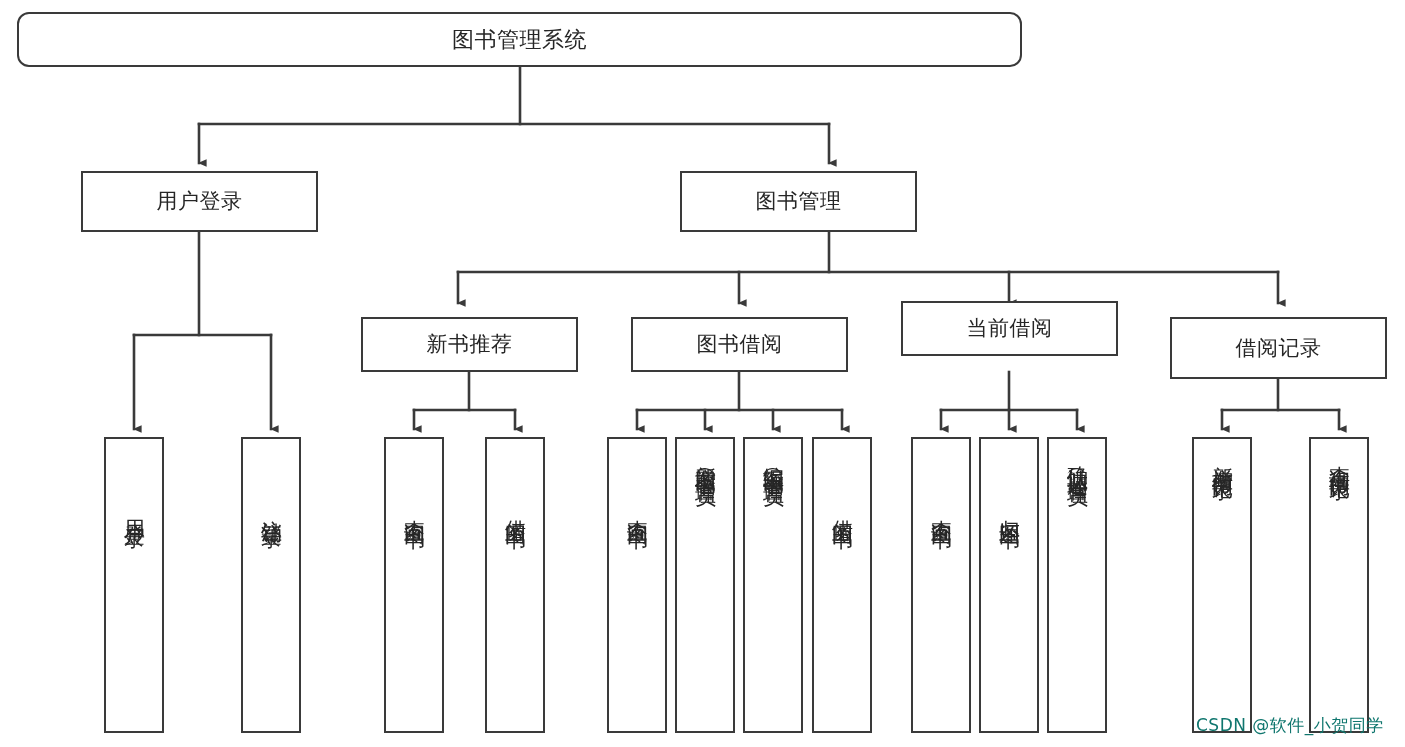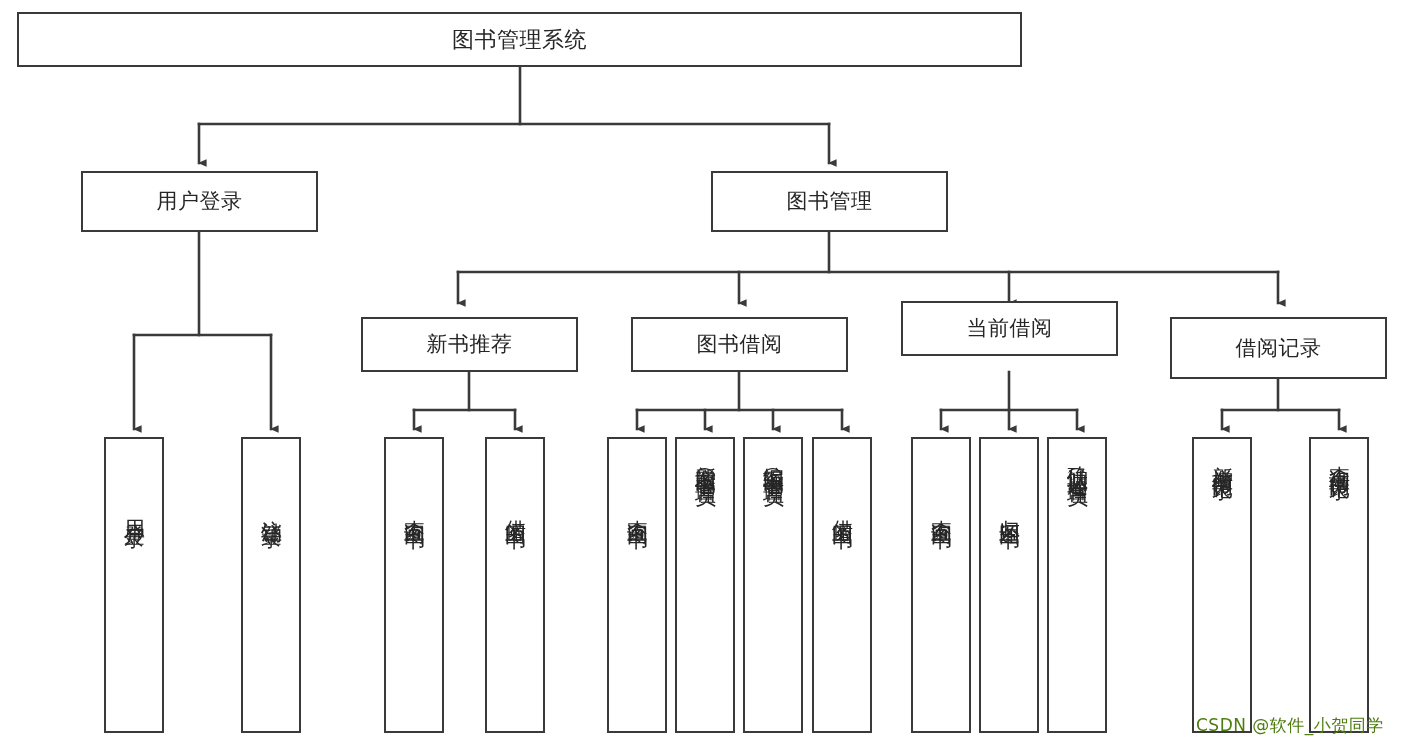--- a/index.html
+++ b/index.html
@@ -53,21 +53,21 @@
     white-space:nowrap;
     -webkit-text-orientation:upright;
   }
   .leaf.mid .label{ margin-top:58px; }
   .leaf.tall .label{ margin-top:4px; }
 
   .watermark{
     position:absolute;
     left:1196px;top:714px;
     font-size:17px;
-    color:#4d7c0f;
+    color:#0f766e;
     white-space:nowrap;
     letter-spacing:0.5px;
     pointer-events:none;
   }
 </style>
 </head>
 <body>
 
 <div id="canvas">
 
@@ -116,28 +116,28 @@
       <path d="M1009,410 L1009,429" marker-end="url(#arrow)"></path>
       <path d="M1077,410 L1077,429" marker-end="url(#arrow)"></path>
 
       <path d="M1278,372 L1278,410"></path>
       <path d="M1222,410 L1339,410"></path>
       <path d="M1222,410 L1222,429" marker-end="url(#arrow)"></path>
       <path d="M1339,410 L1339,429" marker-end="url(#arrow)"></path>
     </g>
   </svg>
 
-  <div class="node h-node root" style="left:17px;top:12px;width:1005px;height:55px;">
+  <div class="node h-node root" style="left:17px;top:12px;width:1005px;height:55px;border-radius:12px;">
     <span class="label">图书管理系统</span>
   </div>
 
   <div class="node h-node" style="left:81px;top:171px;width:237px;height:61px;">
     <span class="label">用户登录</span>
   </div>
-  <div class="node h-node" style="left:711px;top:171px;width:237px;height:61px;">
+  <div class="node h-node" style="left:680px;top:171px;width:237px;height:61px;">
     <span class="label">图书管理</span>
   </div>
 
   <div class="node h-node" style="left:631px;top:317px;width:217px;height:55px;">
     <span class="label">图书借阅</span>
   </div>
   <div class="node h-node" style="left:361px;top:317px;width:217px;height:55px;">
     <span class="label">新书推荐</span>
   </div>
   <div class="node h-node" style="left:901px;top:301px;width:217px;height:55px;">

